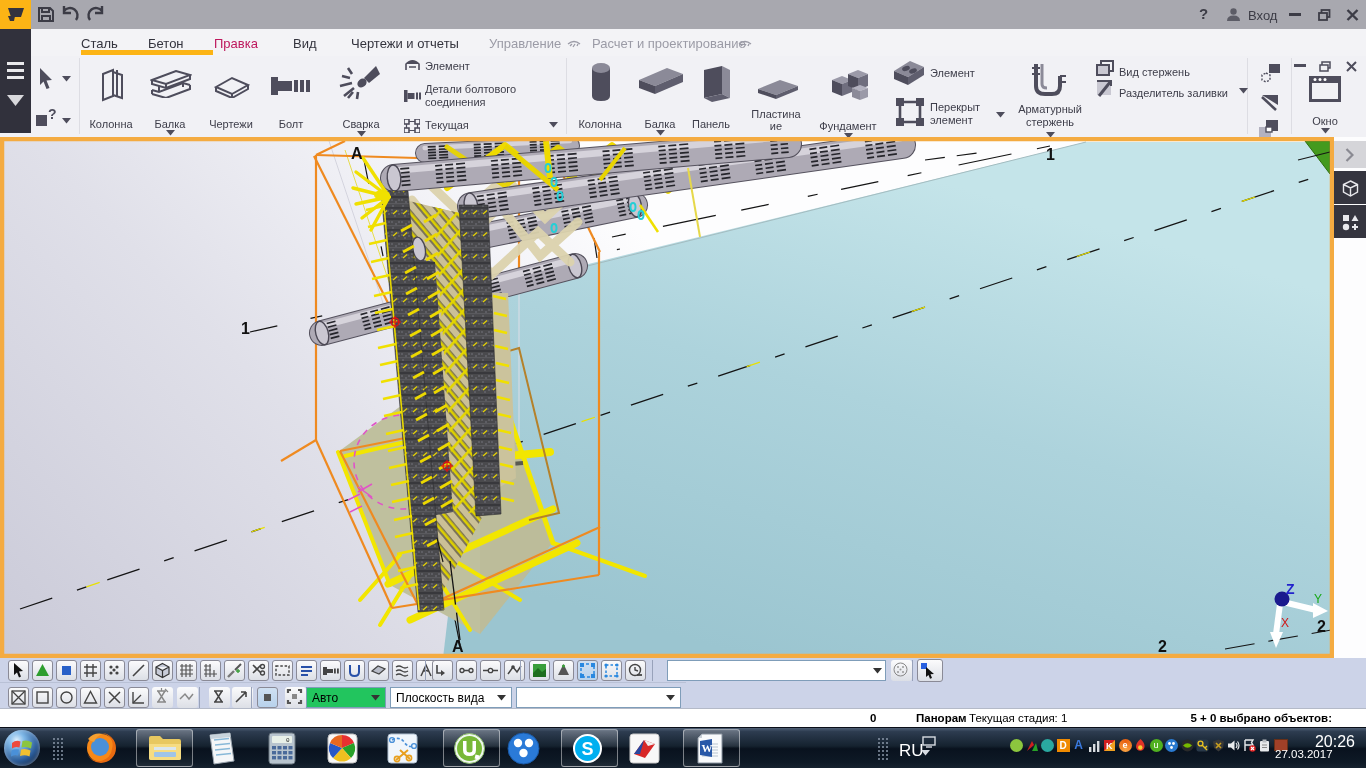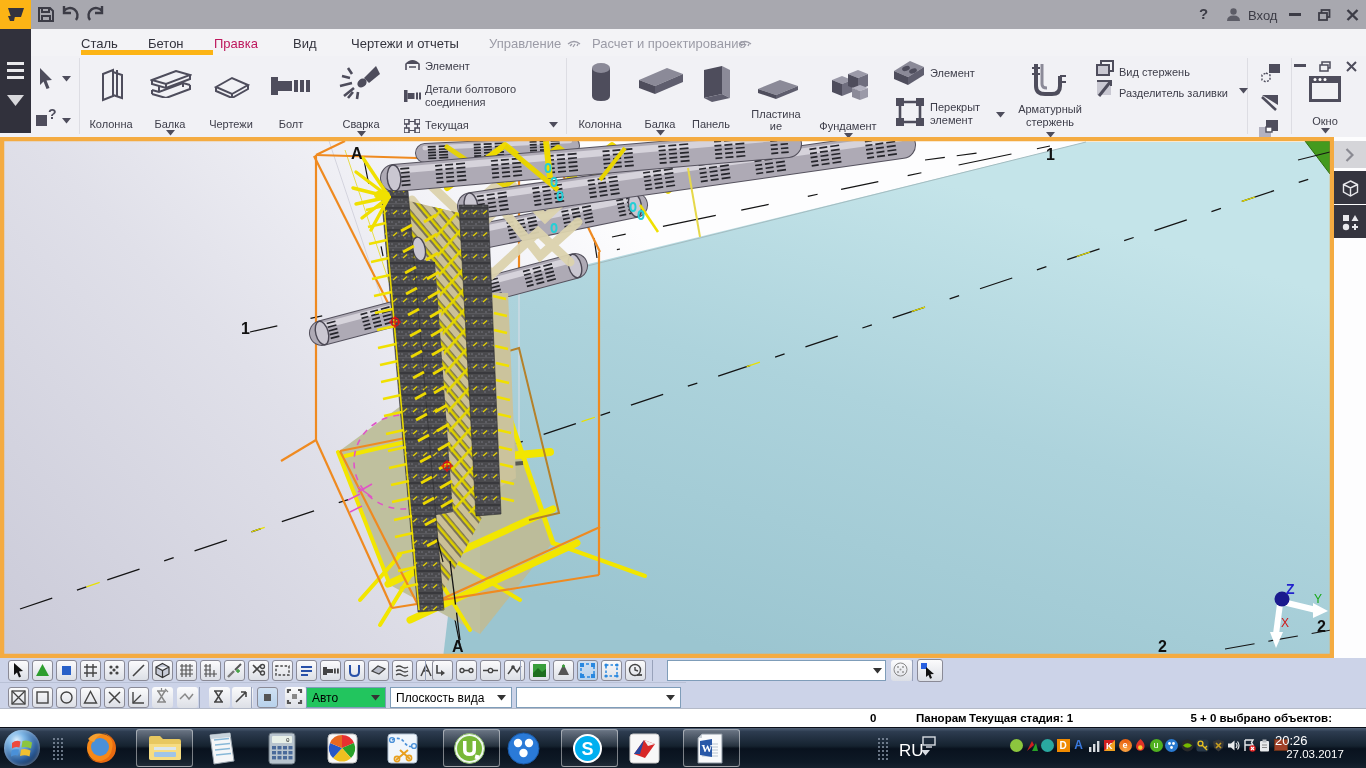--- a/index.html
+++ b/index.html
@@ -835,21 +835,21 @@
       </svg>
     </div>
     <div class="abs" style="left:516px;top:687px;width:165px;height:21px;background:#fff;border:1px solid #7f9db9">
 <svg class="abs" style="left:149px;top:7px" width="9" height="6" viewBox="0 0 9 6">
         <path d="M0 0 h9 l-4.5 5.5 Z" fill="#333"></path>
       </svg>
     </div>
 <div class="abs" style="left:0;top:708px;width:1366px;height:19px;background:#fff;border-top:1px solid #b4bac8">
  <div class="abs" style="left:870px;top:3px;font-size:11.5px;font-weight:bold;color:#000">0</div>
  <div class="abs" style="left:916px;top:3px;width:50px;overflow:hidden;white-space:nowrap;font-size:11.5px;font-weight:bold;color:#000">Панорама</div>
- <div class="abs" style="left:969px;top:3px;font-size:11.5px;font-weight:bold;color:#000">Текущая стадия: 1</div>
+ <div class="abs" style="left:969px;top:3px;font-size:11.5px;font-weight:normal;color:#000">Текущая стадия: 1</div>
  <div class="abs" style="left:1100px;top:3px;width:232px;text-align:right;font-size:11.5px;font-weight:bold;color:#000">5 + 0 выбрано объектов:</div>
 </div>
 <div class="abs" style="left:0;top:727px;width:1366px;height:41px;background:linear-gradient(#4e5e74 0%,#2d3c50 9%,#15222f 45%,#09121e 52%,#0e1926 85%,#16222f 100%);border-top:1px solid #0a0f18">
       <div class="abs" style="left:4px;top:2px;width:36px;height:36px;border-radius:50%;background:radial-gradient(circle at 35% 28%,#dff0fc 0%,#7fb8e8 22%,#2a5a96 60%,#0c2242 85%,#081a32 100%);box-shadow:inset 0 0 4px rgba(255,255,255,.5)">
 <svg class="abs" style="left:7px;top:8px" width="22" height="20" viewBox="0 0 22 20">
 <path d="M1 5 Q5 1.5 9.5 3.5 L8.5 9.5 Q4 8 1 10.5 Z" fill="#ee4a3c"></path>
 <path d="M11.5 3 Q16 1.5 21 4.5 L20 10.5 Q15.5 8 10.5 9.5 Z" fill="#8cc63e"></path>
 <path d="M0.5 12.5 Q4 10.5 8 11.5 L7 17.5 Q3.5 16 0 18.5 Z" fill="#4a90d8"></path>
 <path d="M10 11.5 Q14.5 10 19.5 12.5 L18.5 18.5 Q14 16.5 9 18 Z" fill="#f0c030"></path>
 </svg>
@@ -1048,15 +1048,15 @@
         <path d="M2 1 L2 12 M2 1 L10 1 L8.5 3.5 L10 6 L2 6" fill="none" stroke="#e8eaec" stroke-width="1.4"></path>
         <circle cx="9.5" cy="9.5" r="3.2" fill="#e02020"></circle>
         <path d="M8 8 L11 11 M11 8 L8 11" stroke="#fff" stroke-width="1.1"></path>
       </svg>
       <svg class="abs" style="left:1258.0px;top:11px" width="13" height="13" viewBox="0 0 13 13">
         <rect x="2" y="2" width="9" height="10.5" rx="1" fill="#e8eaec"></rect>
         <rect x="4.5" y="0.5" width="4" height="3" fill="#b8bcc0"></rect>
         <path d="M4 6 h5 M4 8.5 h5" stroke="#888" stroke-width="1"></path>
       </svg>
       <div class="abs" style="left:1273.5px;top:11px;width:14px;height:12px;background:#a04028;border:1px solid #683018"></div>
-      <div class="abs" style="left:1275px;top:5px;width:80px;text-align:left;font-size:13px;color:#fff">20:26</div>
-      <div class="abs" style="left:1275px;top:20px;width:80px;text-align:center;font-size:11.5px;color:#fff">27.03.2017</div>
+      <div class="abs" style="left:1275px;top:5px;width:80px;text-align:right;font-size:16px;color:#fff">20:26</div>
+      <div class="abs" style="left:1275px;top:20px;width:80px;text-align:left;font-size:11.5px;color:#fff">27.03.2017</div>
     </div>
   </div>
 </body></html>

